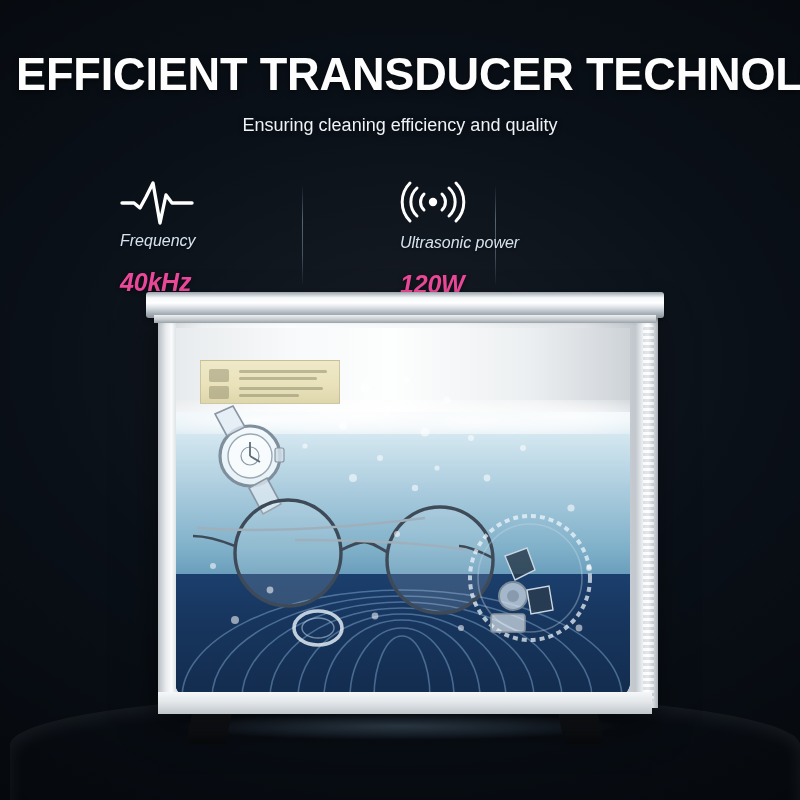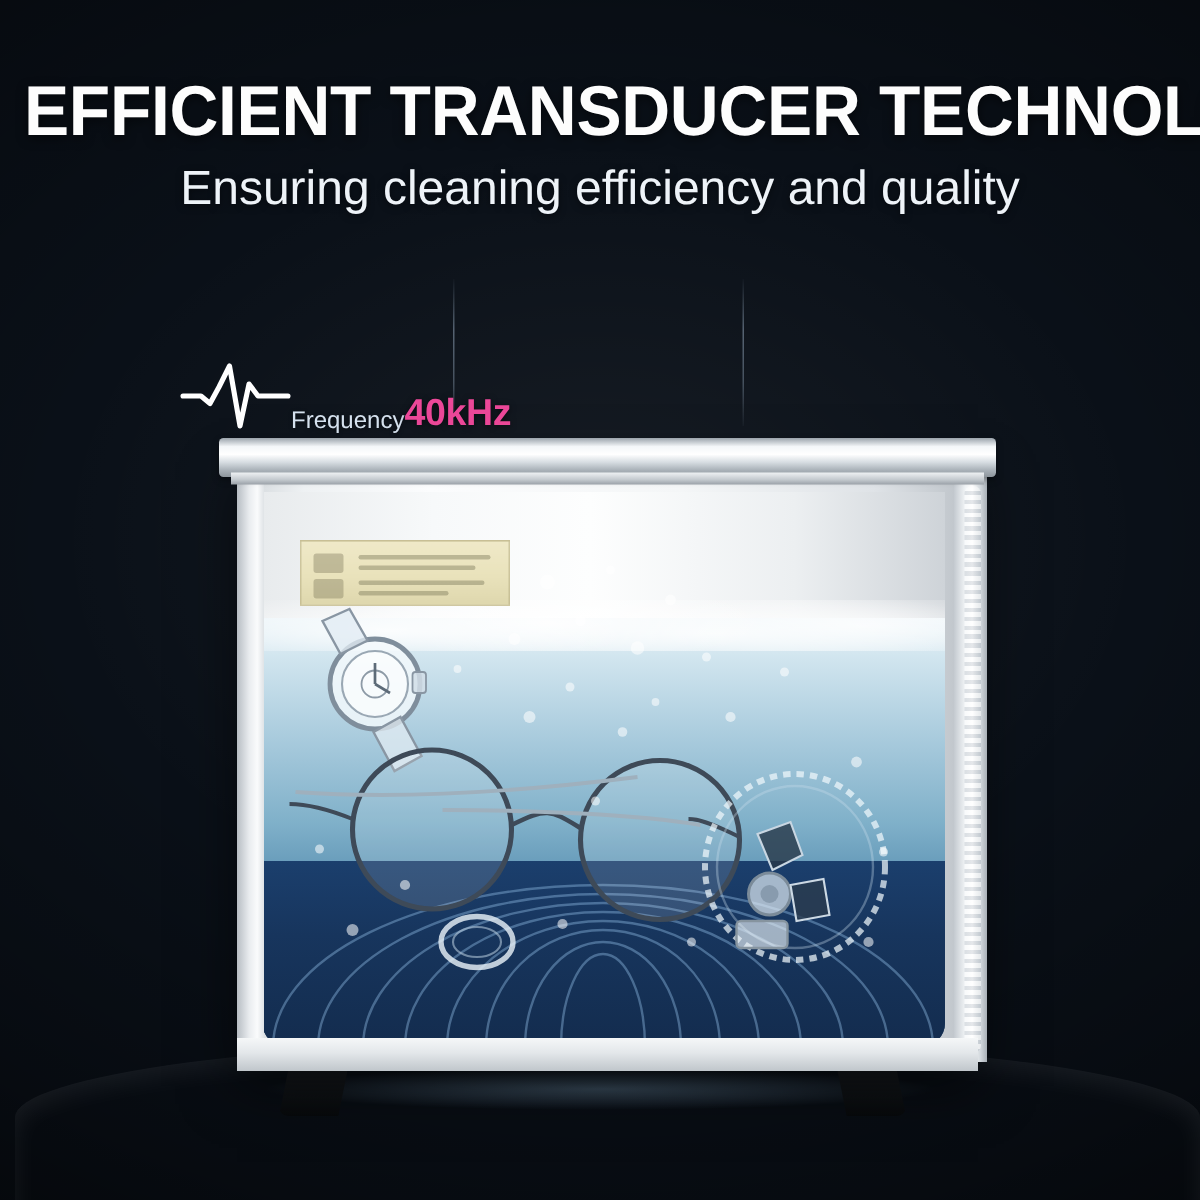--- a/index.html
+++ b/index.html
@@ -33,33 +33,33 @@
     font-weight:bold;
     letter-spacing:-0.2px;
     transform:scaleX(0.96);
     text-shadow:0 2px 7px rgba(0,0,0,0.55);
     white-space:nowrap;
   }
   .subtitle {
     position:absolute; top:110px; left:0; width:800px;
     text-align:center;
     color:#eef3f8;
-    font-size:32px;
+    font-size:18px;
     line-height:30px;
     font-weight:normal;
     text-shadow:0 1px 5px rgba(0,0,0,0.5);
   }
 
   
   .specs {
     position:absolute; top:178px; left:120px;
     width:560px; height:112px;
     display:flex;
   }
-  .spec { flex:1; position:relative; display:flex; flex-direction:row; align-items:flex-end; }
+  .spec { flex:1; position:relative; display:flex; flex-direction:column; align-items:flex-start;font-style:italic; }
   .spec-div {
     position:absolute; top:8px; width:1px; height:98px;
     background:linear-gradient(to bottom, rgba(190,215,240,0.02), rgba(190,215,240,0.40) 35%, rgba(190,215,240,0.30) 70%, rgba(190,215,240,0.03));
   }
   .spec-div.d1 { left:182px; }
   .spec-div.d2 { left:375px; }
   .spec-icon { height:52px; display:flex; align-items:center; justify-content:center; }
   .spec-label {
     margin-top:4px;
     font-size:16px; color:#d6e2ef; font-weight:normal;
@@ -200,20 +200,37 @@
     <div class="spec-icon">
       <svg width="74" height="50" viewBox="0 0 74 50">
         <polyline points="2,25 14,25 20,30 26,19 33,5 40,45 46,17 52,25 72,25" fill="none" stroke="#ffffff" stroke-width="3.4" stroke-linecap="round" stroke-linejoin="round"></polyline>
       </svg>
     </div>
     <div class="spec-label">Frequency</div>
     <div class="spec-value">40kHz</div>
   </div>
 
 
+  <div class="spec">
+    <div class="spec-icon">
+      <svg width="66" height="52" viewBox="0 0 66 52">
+        <circle cx="33" cy="24" r="4.2" fill="#ffffff"></circle>
+        <g fill="none" stroke="#ffffff" stroke-width="3" stroke-linecap="round">
+          <path d="M24 16 A 11 11 0 0 0 24 32"></path>
+          <path d="M42 16 A 11 11 0 0 1 42 32"></path>
+          <path d="M17 10 A 19 19 0 0 0 17 38"></path>
+          <path d="M49 10 A 19 19 0 0 1 49 38"></path>
+          <path d="M10 5 A 27 27 0 0 0 10 43"></path>
+          <path d="M56 5 A 27 27 0 0 1 56 43"></path>
+        </g>
+      </svg>
+    </div>
+    <div class="spec-label">Ultrasonic power</div>
+    <div class="spec-value">120W</div>
+  </div>
 </div>
 
 <div class="product">
 
   <div class="pedestal"></div>
   <div class="pedestal-top"></div>
   <div class="pedestal-sheen"></div>
 
   <div class="foot l"></div>
   <div class="foot r"></div>

